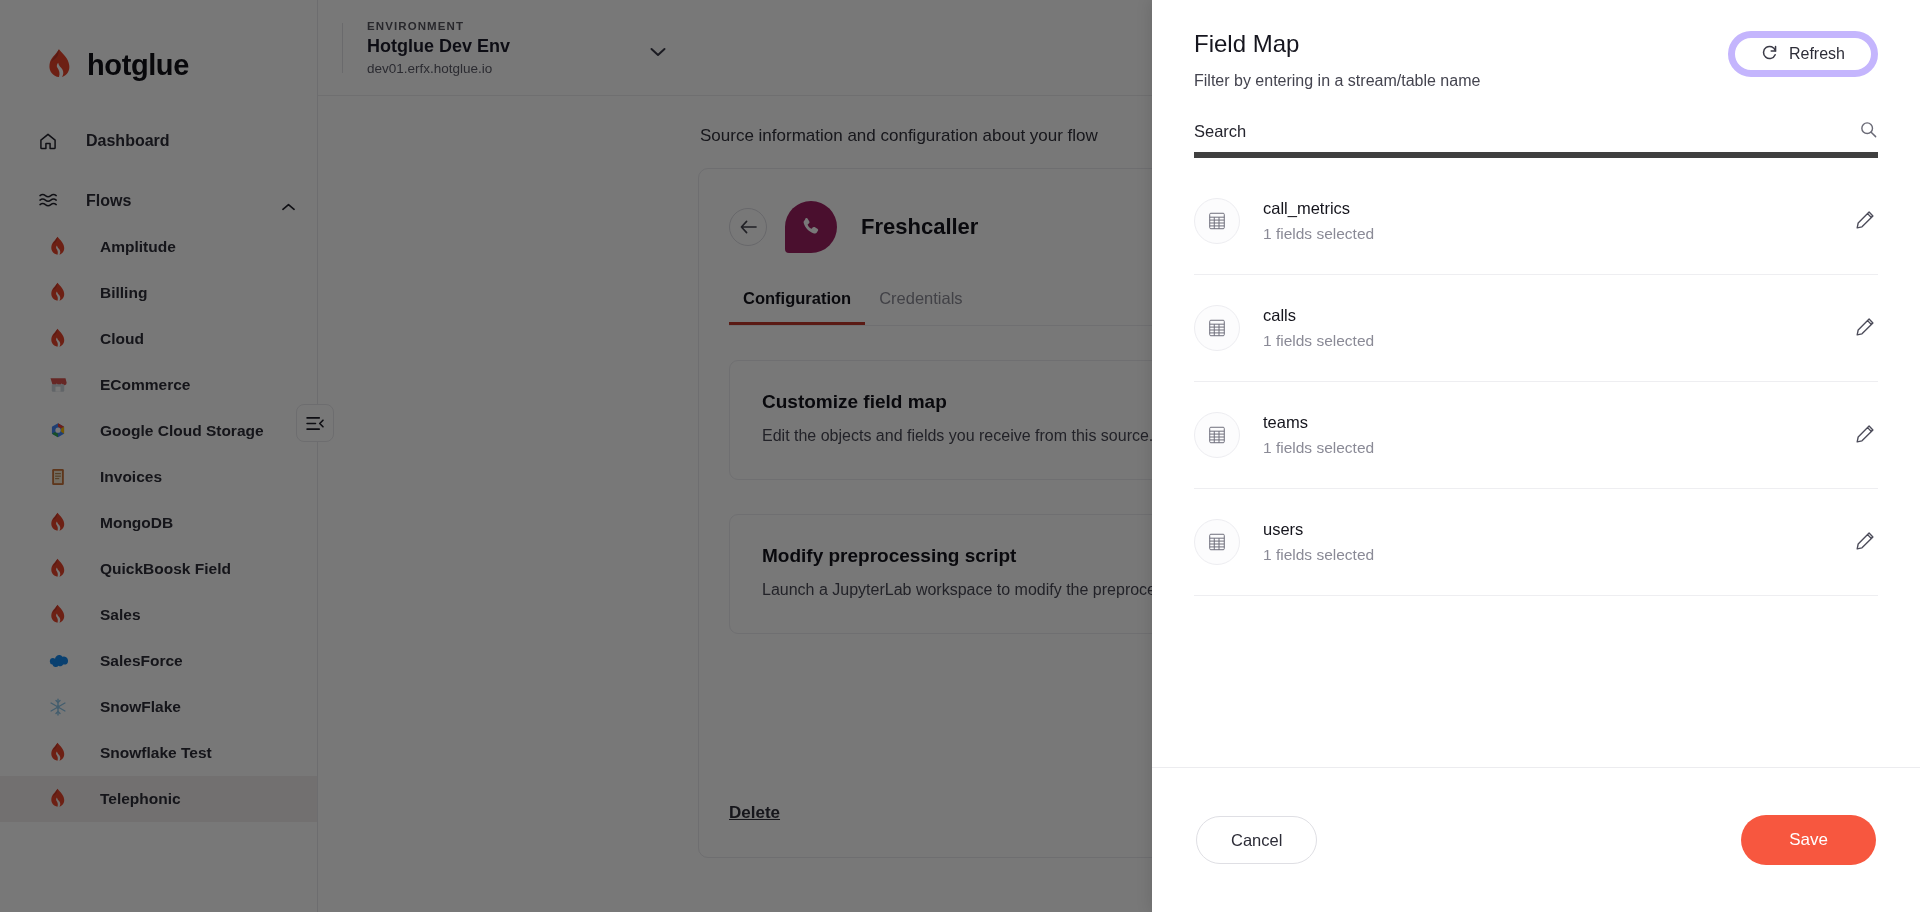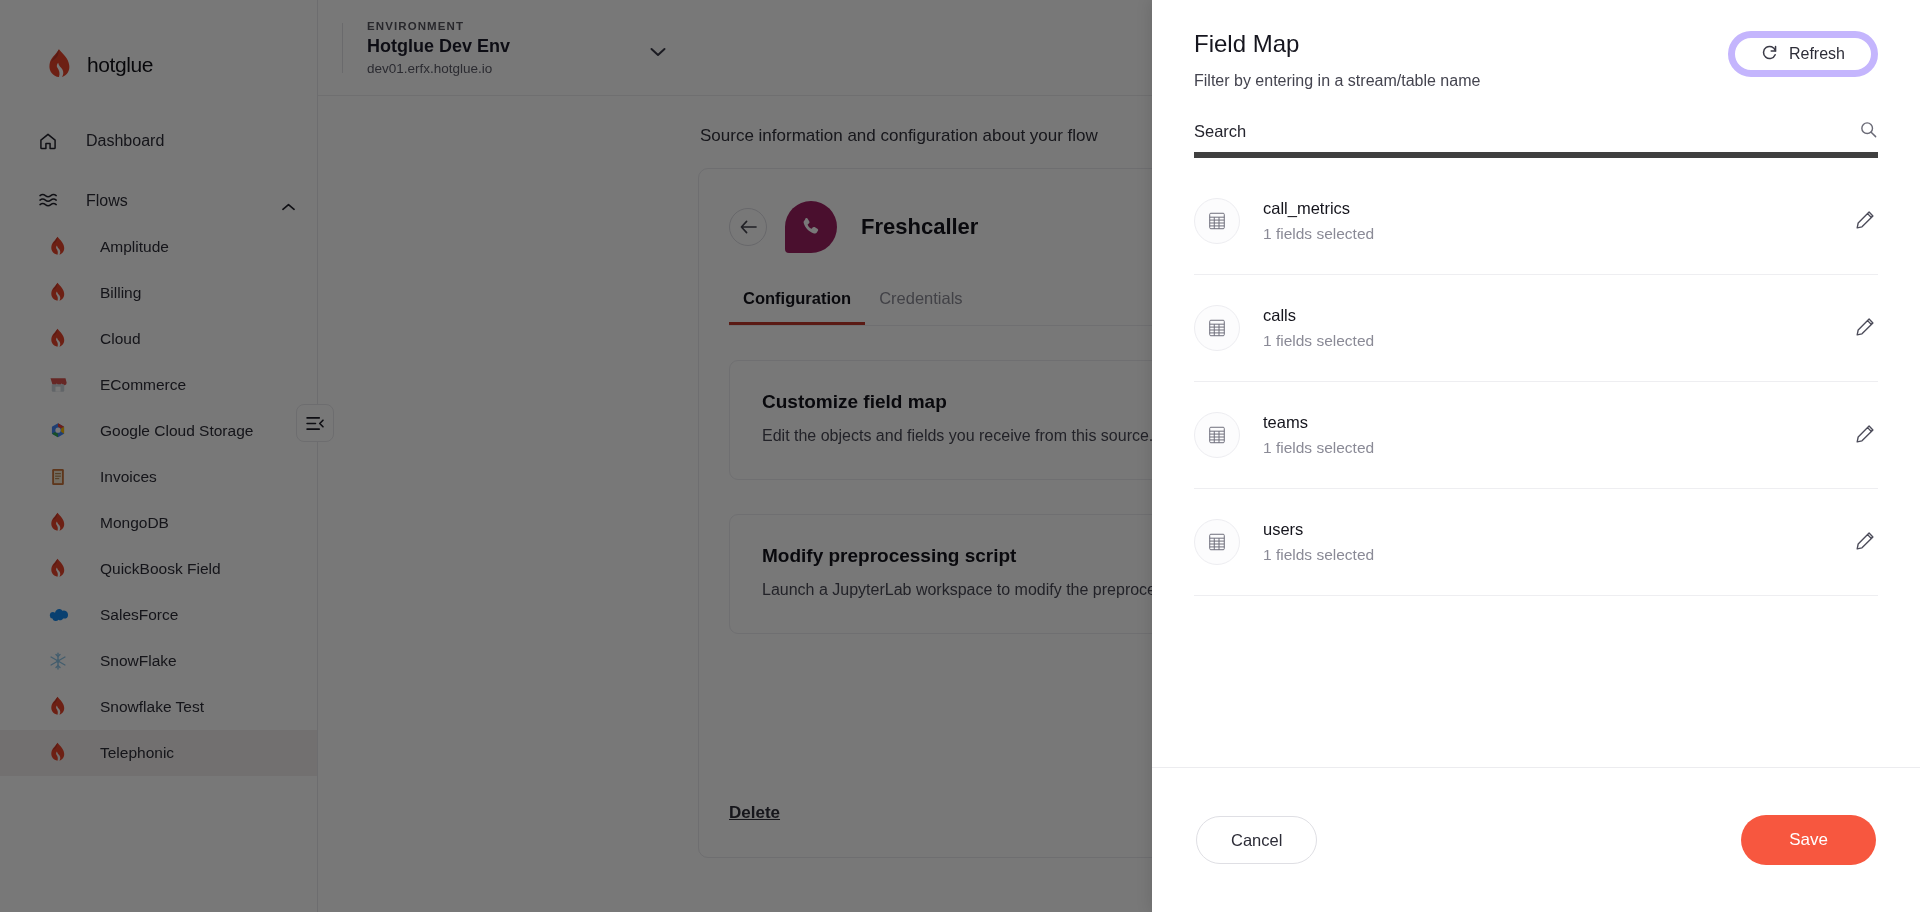--- a/index.html
+++ b/index.html
@@ -16,23 +16,23 @@
 
   
   #sidebar {
     width: 318px; height: 912px; flex: 0 0 318px;
     background: #ffffff;
     border-right: 1px solid #e8e8ec;
     position: relative;
   }
   .brand { display: flex; align-items: center; gap: 13px; padding: 34px 0 0 44px; height: 96px; }
   .brand-mark { width: 30px; height: 34px; position: relative; }
-  .brand-name { font-size: 21px; font-weight: 400; color: #111118; letter-spacing: -0.4px; }
-
-  .nav { padding-top: 22px; }
+  .brand-name { font-size: 29px; font-weight: 700; color: #111118; letter-spacing: -0.4px; }
+
+  .nav { padding-top: 22px; font-weight: bold; }
   .nav-row {
     display: flex; align-items: center; height: 46px;
     padding-left: 38px; padding-right: 22px;
     font-size: 16px; color: #2e2e38; cursor: pointer;
   }
   .nav-row .ico { width: 30px; flex: 0 0 30px; display: flex; align-items: center; }
   .nav-row .lbl { margin-left: 18px; }
   .nav-row.sub { padding-left: 48px; font-size: 15.5px; }
   .nav-row.sub .lbl { margin-left: 22px; }
   .nav-row.active { background: #f2efed; }
@@ -279,20 +279,29 @@
               <span class="lbl">MongoDB</span>
             </div>
             <div class="nav-row sub">
               <span class="ico">
                 <svg width="19" height="22" viewBox="0 0 24 28">
                   <path d="M12 1C9 6 5 8 4.2 13.5c-.8 5.4 2.8 9.8 7.8 10.4 1-3 .2-5.6-1.3-7.6-.8-1.1-.6-2.9.6-4.2.4 2.7 2.3 3.6 3.4 5.5 1.2 2.1 1.1 4.6-.3 6.3 4.3-1.2 6.8-5.2 6-9.8C19.5 8 15.6 5.6 12 1z" fill="#e8452c"></path>
                   <path d="M12 1C9.8 5.7 7 7.9 5.6 11.4c2.1-1.9 4.2-2.8 5.4-5.2C11.7 4.6 12 2.8 12 1z" fill="#c0392b"></path>
                 </svg>
               </span>
               <span class="lbl">QuickBoosk Field</span>
+            </div>
+            <div class="nav-row sub">
+              <span class="ico">
+                <svg width="19" height="22" viewBox="0 0 24 28">
+                  <path d="M12 1C9 6 5 8 4.2 13.5c-.8 5.4 2.8 9.8 7.8 10.4 1-3 .2-5.6-1.3-7.6-.8-1.1-.6-2.9.6-4.2.4 2.7 2.3 3.6 3.4 5.5 1.2 2.1 1.1 4.6-.3 6.3 4.3-1.2 6.8-5.2 6-9.8C19.5 8 15.6 5.6 12 1z" fill="#e8452c"></path>
+                  <path d="M12 1C9.8 5.7 7 7.9 5.6 11.4c2.1-1.9 4.2-2.8 5.4-5.2C11.7 4.6 12 2.8 12 1z" fill="#c0392b"></path>
+                </svg>
+              </span>
+              <span class="lbl">Sales</span>
             </div>
             <div class="nav-row sub">
               <span class="ico">
                 <svg width="22" height="16" viewBox="0 0 26 18">
                   <path d="M10.2 3.1A4.3 4.3 0 0 1 17 3.9a5 5 0 0 1 6.7 4.7 4.6 4.6 0 0 1-4.6 4.6c-.4 0-.8 0-1.2-.1a3.6 3.6 0 0 1-5.5 1.4 4.1 4.1 0 0 1-7.2-1.4 3.9 3.9 0 0 1 .6-7.7c.9 0 1.8.3 2.5.9a4.4 4.4 0 0 1 1.9-3.2z" fill="#1589ee"></path>
                 </svg>
               </span>
               <span class="lbl">SalesForce</span>
             </div>
             <div class="nav-row sub">

